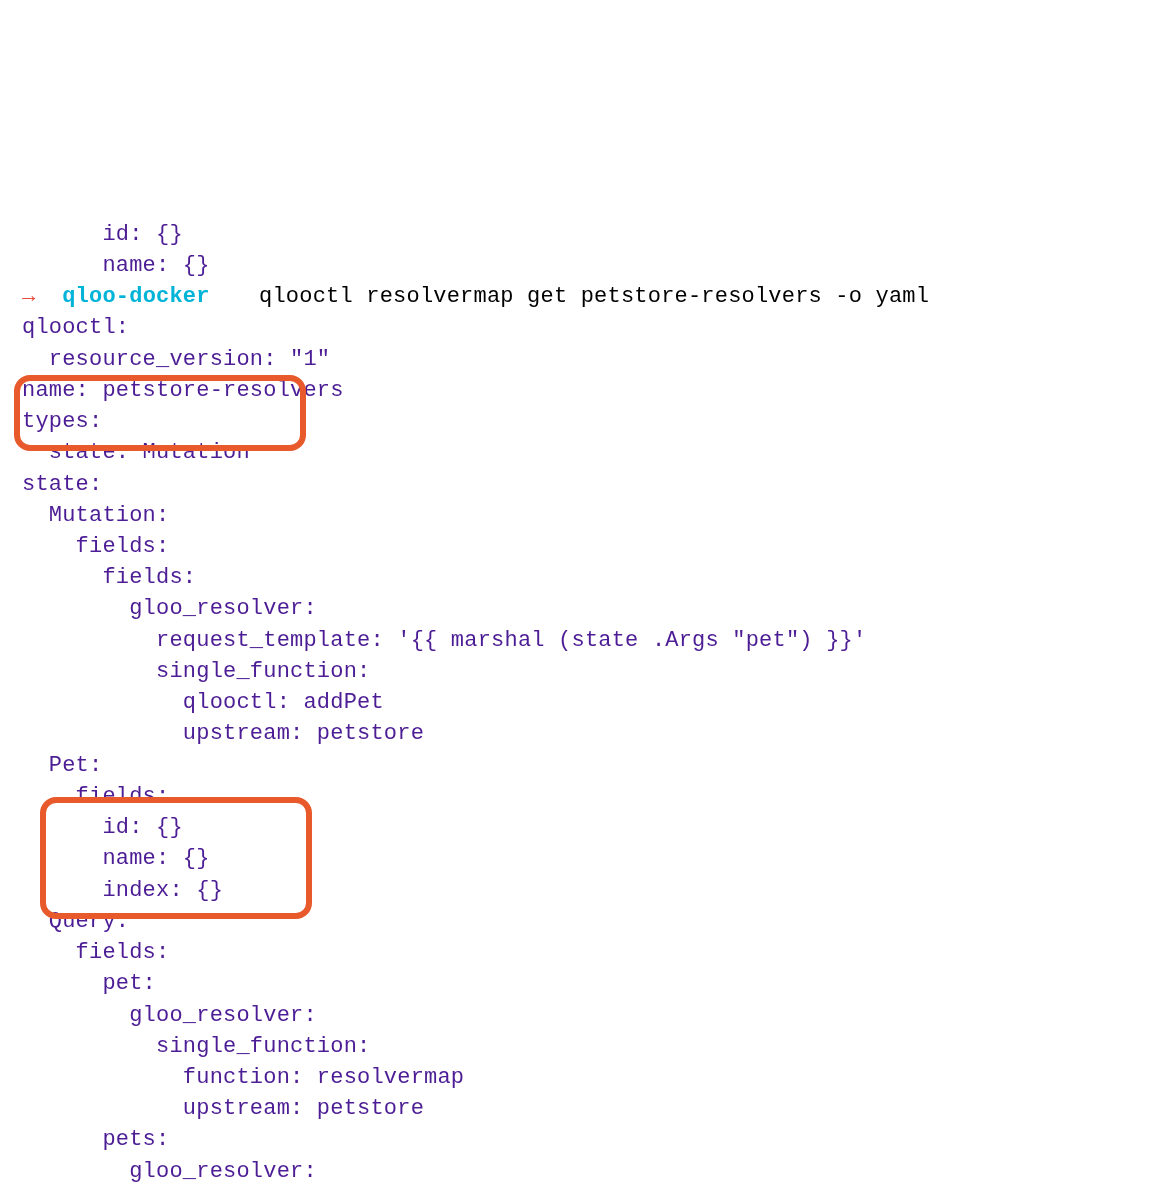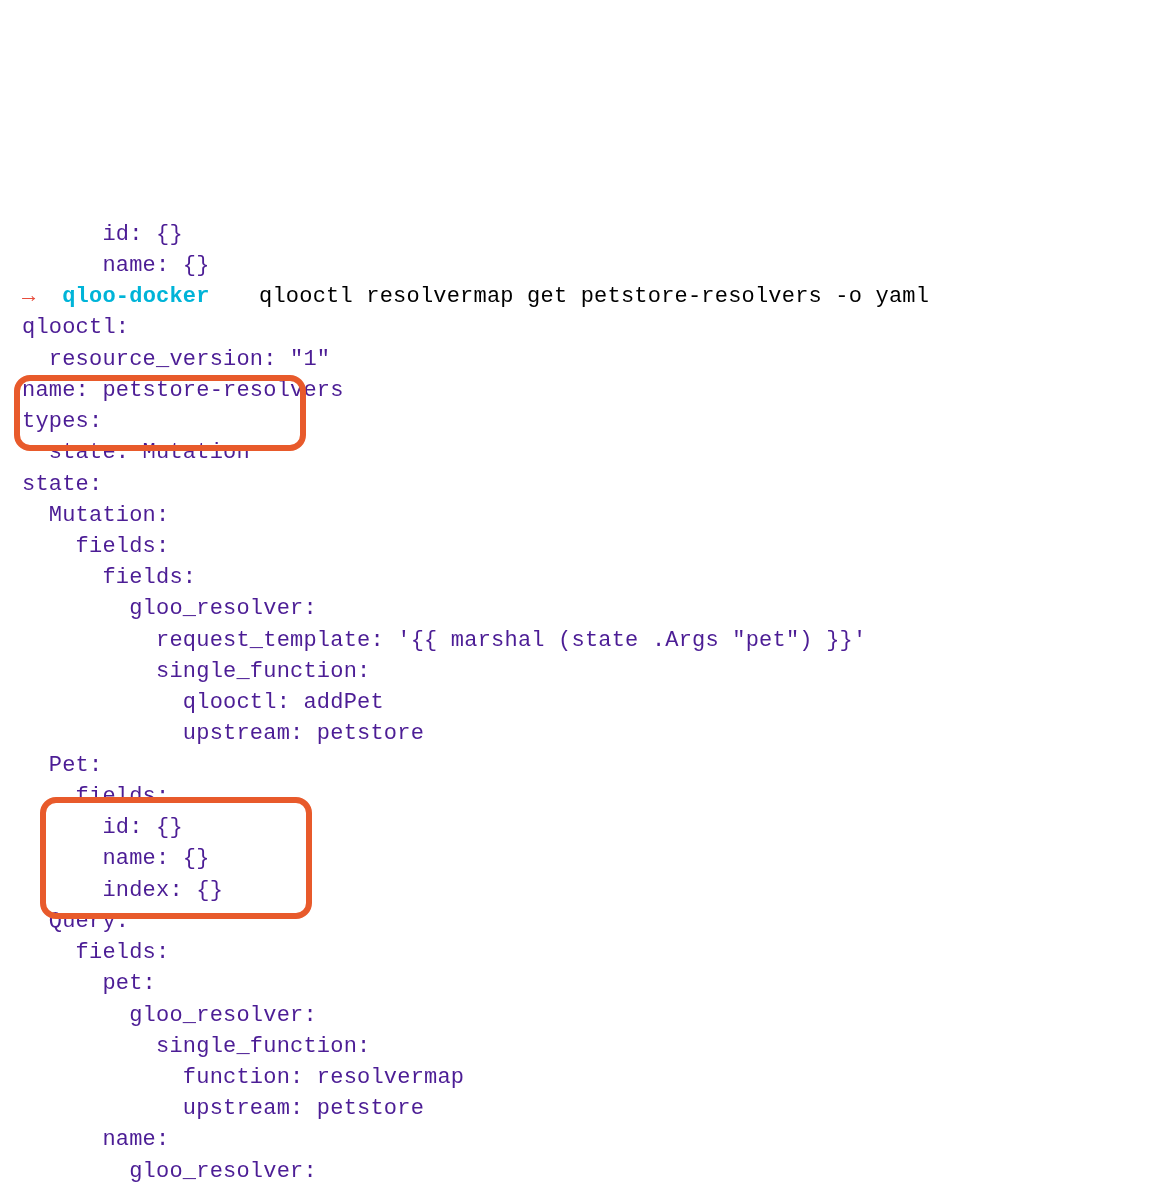--- a/index.html
+++ b/index.html
@@ -58,21 +58,21 @@
 <span class="out">      id: {}</span>
 <span class="out">      name: {}</span>
 <span class="out">      index: {}</span>
 <span class="out">  Query:</span>
 <span class="out">    fields:</span>
 <span class="out">      pet:</span>
 <span class="out">        gloo_resolver:</span>
 <span class="out">          single_function:</span>
 <span class="out">            function: resolvermap</span>
 <span class="out">            upstream: petstore</span>
-<span class="out">      name:</span>
+<span class="out">      pets:</span>
 <span class="out">        gloo_resolver:</span>
 
 
 
 
    
 </div>
 
 
 

